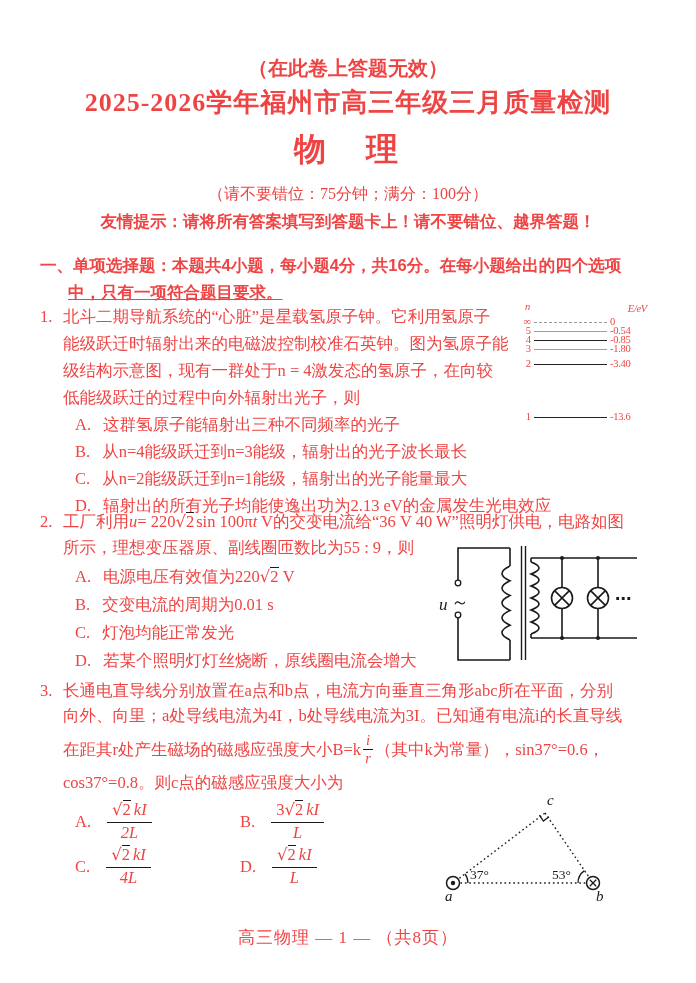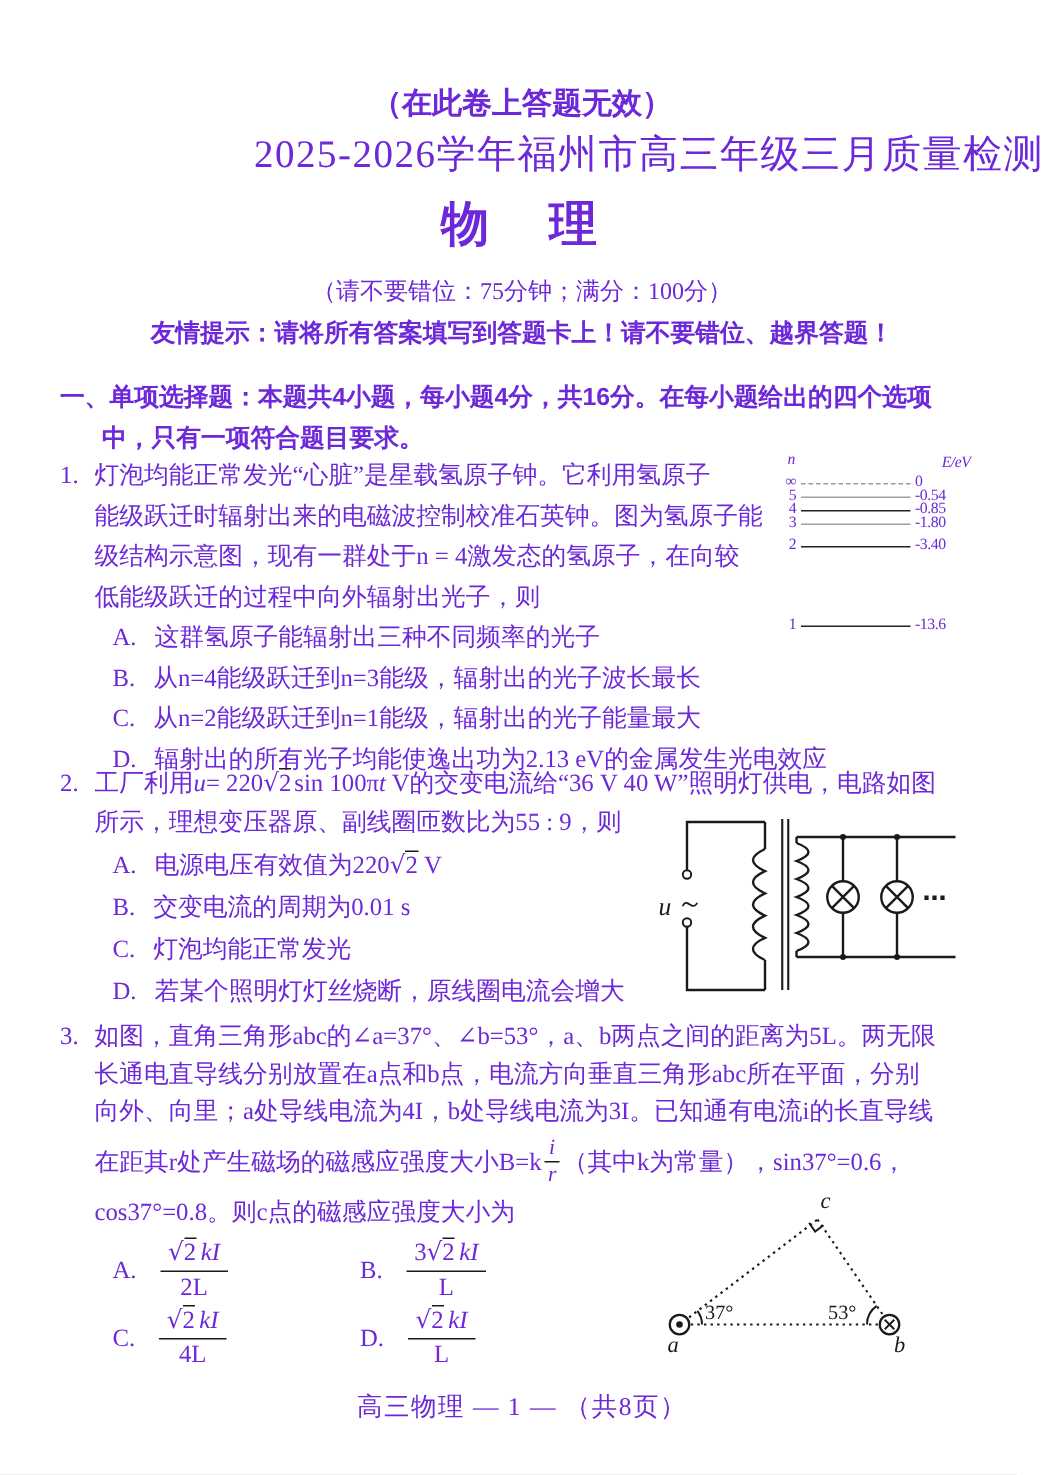--- a/index.html
+++ b/index.html
@@ -1,26 +1,26 @@
 <!DOCTYPE html>
 <html><head>
 <meta charset="utf-8">
 <style>
   html,body{margin:0;padding:0;background:#e8e8e8;}
   .page{position:relative;width:696px;height:983px;background:#ffffff;overflow:hidden;
-        font-family:"Liberation Serif","DejaVu Serif",serif;color:#6d28d9;}
+        font-family:"Liberation Serif","DejaVu Serif",serif;color:#ef4444;}
   .ctr{position:absolute;left:0;right:0;text-align:center;white-space:nowrap;}
   .notice{top:55px;font-family:"Liberation Sans","DejaVu Sans",sans-serif;font-weight:bold;font-size:20px;}
-  .title{top:85px;font-weight:normal;font-size:26px;letter-spacing:1px;text-align:right;}
+  .title{top:85px;font-weight:bold;font-size:26px;letter-spacing:1px;}
   .subject{top:128px;font-weight:bold;font-size:32px;letter-spacing:4px;}
   .meta{top:184px;font-size:16px;}
   .tip{top:211px;font-family:"Liberation Sans","DejaVu Sans",sans-serif;font-weight:bold;font-size:16.5px;}
   .sec{position:absolute;left:40px;top:252px;width:630px;font-family:"Liberation Sans","DejaVu Sans",sans-serif;
        font-weight:bold;font-size:16.5px;line-height:27px;}
-  .sec .l2{padding-left:28px;}
+  .sec .l2{padding-left:28px;text-decoration:underline;}
   .question{position:absolute;left:63px;font-size:16.5px;}
   .q1{top:303px;line-height:27px;}
   .q2{top:509px;line-height:26px;}
   .q3{top:678px;line-height:25px;}
   .q-line{white-space:nowrap;position:relative;}
   .q-num{position:absolute;left:-23px;}
   .opt{padding-left:12px;}
   .opt .ol{margin-right:12px;}
   .it{font-style:italic;}
   
@@ -31,21 +31,21 @@
   .sfrac{display:inline-block;text-align:center;vertical-align:middle;font-size:14.5px;line-height:1.15;margin:0 2px;}
   .sfrac .n2{display:block;border-bottom:1px solid #1a1a1a;padding:0 3px;}
   .sfrac .d2{display:block;}
   .fracline{display:flex;align-items:center;height:42px;white-space:nowrap;}
   
   .q3-row{display:flex;align-items:center;height:45px;}
   .q3-opt{display:flex;align-items:center;width:153px;padding-left:12px;}
   .q3-opt .ol{margin-right:16px;}
   .frac{display:inline-block;text-align:center;font-size:16.5px;line-height:1.25;}
   .frac .num{display:block;border-bottom:1.2px solid #1a1a1a;padding:0 5px 1px;}
-  .frac .den{display:block;}
+  .frac .den{display:block;font-style:italic;}
   .frac .vars{font-style:italic;margin-left:3px;}
   
   .ediag{position:absolute;left:517px;top:301px;width:130px;height:124px;font-size:10.5px;}
   .ediag .hdr-n{position:absolute;left:8px;top:0;font-style:italic;}
   .ediag .hdr-e{position:absolute;right:0;top:2px;font-style:italic;letter-spacing:-0.3px;}
   .el{position:absolute;left:0;right:0;height:10px;display:flex;align-items:center;}
   .el .n{width:14px;text-align:right;flex:none;line-height:1;}
   .el .ln{flex:1;border-top:1.1px solid #222;margin:0 3px;}
   .el .e{width:37px;flex:none;line-height:1;letter-spacing:-0.3px;}
   .el .ln.dash{border-top:1.1px dashed #9a9a9a;}
@@ -65,21 +65,21 @@
   <div class="ctr tip">友情提示：请将所有答案填写到答题卡上！请不要错位、越界答题！</div>
 
   <div class="sec">
     <div class="q-line">一、单项选择题：本题共4小题，每小题4分，共16分。在每小题给出的四个选项</div>
     <div class="q-line l2">中，只有一项符合题目要求。</div>
   </div>
 
   <div class="question q1">
     <div class="q-line">
       <span class="q-num">1.</span>
-      <span>灯泡均能正常发光“心脏”是星载氢原子钟。它利用氢原子</span>
+      <span>北斗二期导航系统的“心脏”是星载氢原子钟。它利用氢原子</span>
     </div>
     <div class="q-line">能级跃迁时辐射出来的电磁波控制校准石英钟。图为氢原子能</div>
     <div class="q-line">级结构示意图，现有一群处于n = 4激发态的氢原子，在向较</div>
     <div class="q-line">低能级跃迁的过程中向外辐射出光子，则</div>
     <div class="q-line opt">
       <span class="ol">A.</span><span>这群氢原子能辐射出三种不同频率的光子</span>
     </div>
     <div class="q-line opt">
       <span class="ol">B.</span><span>从n=4能级跃迁到n=3能级，辐射出的光子波长最长</span>
     </div>
@@ -180,21 +180,20 @@
         <circle cx="163" cy="102" r="2"></circle>
     </g>
     <text x="4" y="74" font-size="17" font-style="italic" font-family="&quot;Liberation Serif&quot;,serif" fill="#1a1a1a">u</text>
     <text x="16" y="72" font-size="18" font-family="&quot;DejaVu Sans&quot;,sans-serif" fill="#1a1a1a">～</text>
     <text x="180" y="68" font-size="16" font-weight="bold" fill="#1a1a1a" font-family="&quot;DejaVu Sans&quot;,sans-serif">⋯</text>
   </svg>
 
   <div class="question q3">
     <div class="q-line">
       <span class="q-num">3.</span>
-      <span>如图，直角三角形abc的∠a=37°、∠b=53°，a、b两点之间的距离为5L。两无限</span>
     </div>
     <div class="q-line">长通电直导线分别放置在a点和b点，电流方向垂直三角形abc所在平面，分别</div>
     <div class="q-line">向外、向里；a处导线电流为4I，b处导线电流为3I。已知通有电流i的长直导线</div>
     <div class="q-line fracline">
       <span>在距其r处产生磁场的磁感应强度大小B=k</span>
       <span class="sfrac">
         <span class="n2 it">i</span>
         <span class="d2 it">r</span>
       </span>
       <span>（其中k为常量），sin37°=0.6，</span>

